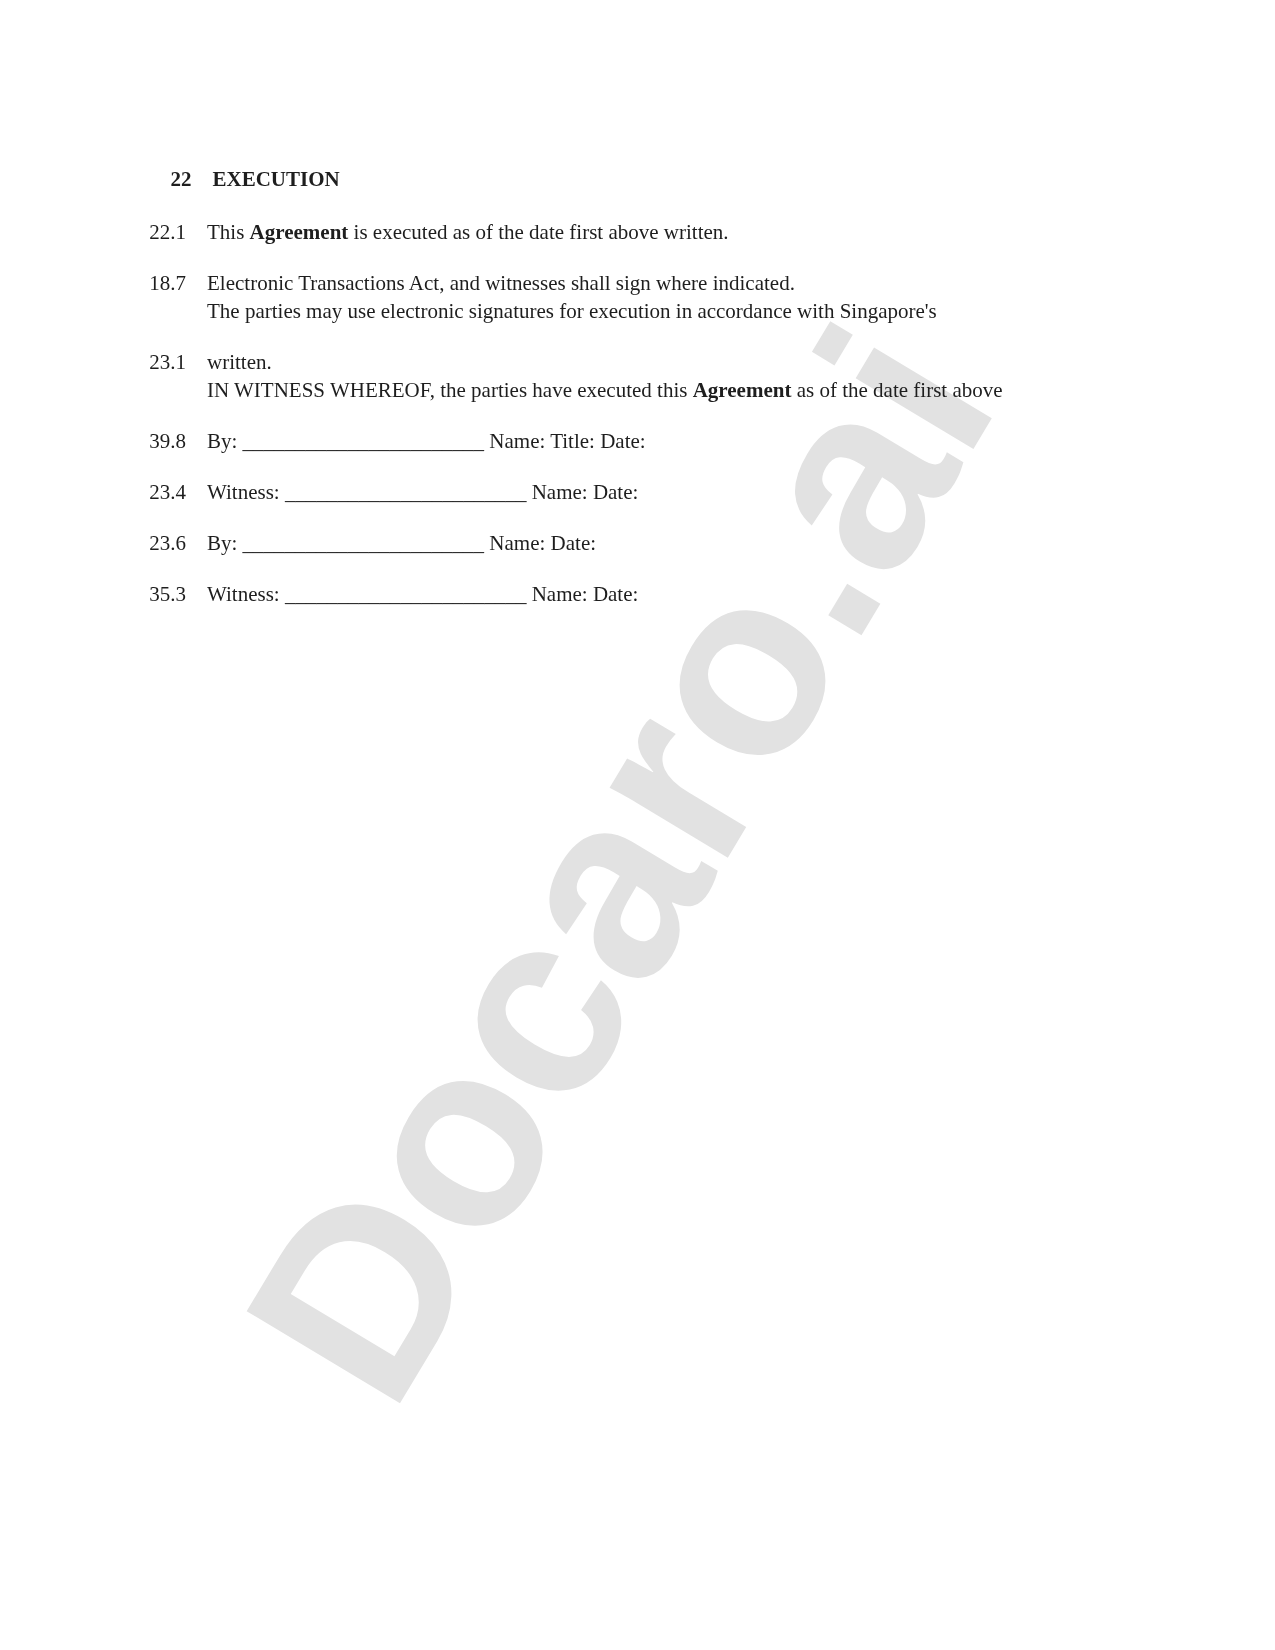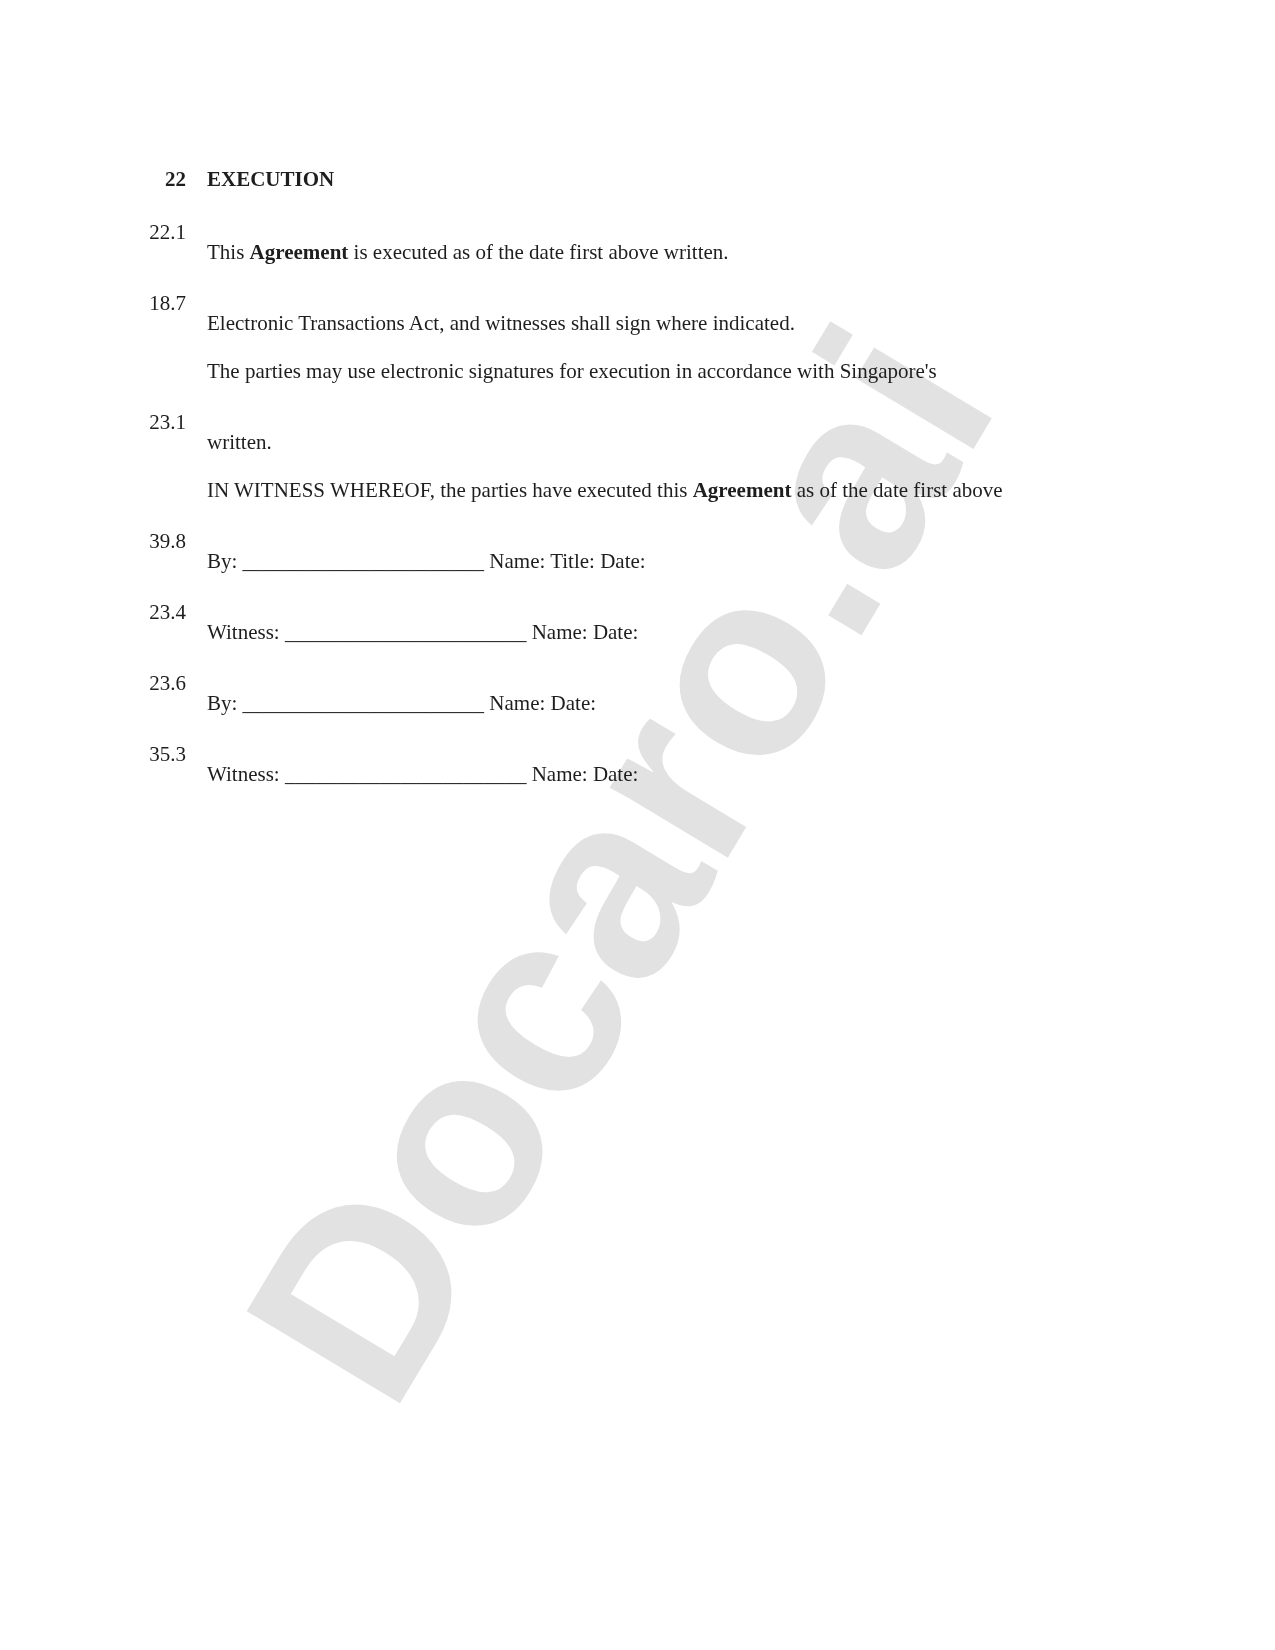--- a/index.html
+++ b/index.html
@@ -33,34 +33,35 @@
     top: 0;
     width: 1020px;
     padding-top: 90px;
     z-index: 1;
   }
   .heading {
     display: flex;
     font-weight: bold;
     margin-top: 75px;
     margin-bottom: 25px;
+    justify-content: center;
   }
   .item {
     display: flex;
     margin-bottom: 23px;
   }
   .num {
     flex: 0 0 68px;
     text-align: right;
   }
   .body {
     margin-left: 21px;
     width: 920px;
   }
-  .line { display: block; margin-top: 20px; }
+  .line { display: block; }
   .run.b { font-weight: bold; }
 </style>
 </head>
 <body>
 
 <div class="page">
 
   <div class="watermark">Docaro.ai</div>
 
   <div class="content">

